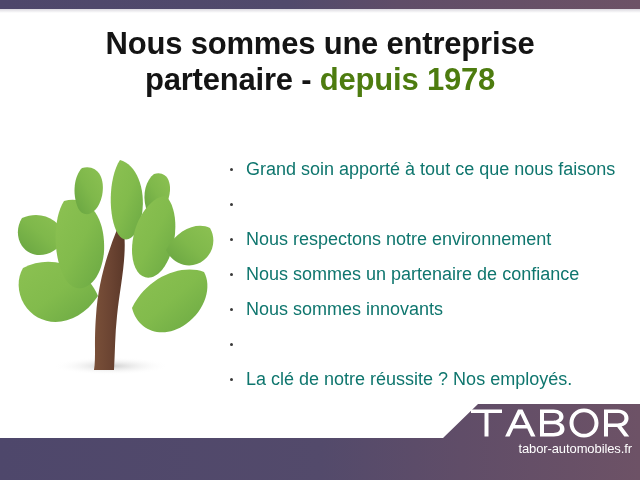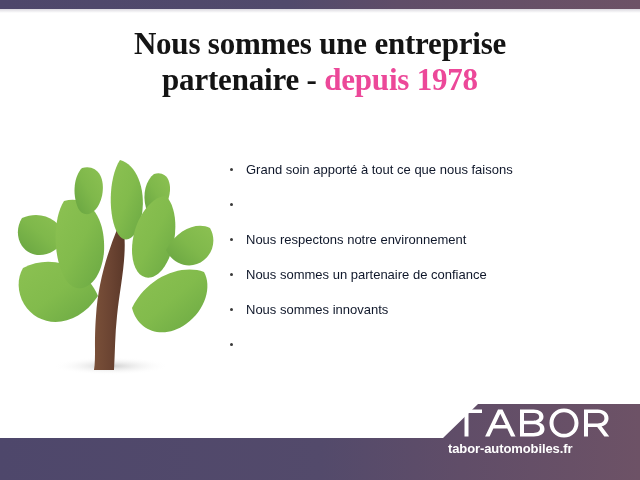--- a/index.html
+++ b/index.html
@@ -32,51 +32,50 @@
   }
 
   
   .heading {
     position: absolute;
     left: 0; top: 26px;
     width: 640px;
     text-align: center;
     line-height: 1.17;
     letter-spacing: -0.2px;
-    font-family: Liberation Serif, serif;
   }
   .heading .line {
     display: block;
     font-size: 31px;
     font-weight: bold;
     color: #141414;
     white-space: nowrap;
   }
   .heading .accent {
-    color: #ec4899;
+    color: #4d7c0f;
     font-weight: bold;
   }
 
   
   .bullets {
     position: absolute;
     left: 228px;
     top: 152px;
     width: 400px;
     list-style: none;
     margin: 0;
     padding: 0;
   }
   .bullets li {
     position: relative;
     padding-left: 18px;
     height: 35px;
     line-height: 35px;
-    font-size: 13px;
-    color: #0f172a;
+    font-size: 18px;
+    color: #0f766e;
     white-space: nowrap;
   }
   .bullets li .dot {
     position: absolute;
     left: 2px;
     top: 16px;
     width: 3px;
     height: 3px;
     background: #3a3a3a;
     border-radius: 50%;
@@ -99,25 +98,24 @@
     width: 640px;
     height: 80px;
   }
   .bar-shape {
     position: absolute;
     left: 0; top: 0;
     width: 640px; height: 80px;
   }
   .logo-block {
     position: absolute;
-    right: 28px;
+    right: 8px;
     top: 8px;
     width: 164px;
-    text-align: left;
-    font-weight: bold;
+    text-align: right;
   }
   .logo-mark {
     display: block;
     width: 160px;
     height: 30px;
     margin: 0 auto;
   }
   .logo-tagline {
     display: block;
     margin-top: 3px;
@@ -190,20 +188,21 @@
     </svg>
   </div>
 
   <ul class="bullets">
     <li><span class="dot"></span><span>Grand soin apporté à tout ce que nous faisons</span></li>
     <li><span class="dot"></span></li>
     <li><span class="dot"></span><span>Nous respectons notre environnement</span></li>
     <li><span class="dot"></span><span>Nous sommes un partenaire de confiance</span></li>
     <li><span class="dot"></span><span>Nous sommes innovants</span></li>
     <li><span class="dot"></span></li>
+    <li><span class="dot"></span><span>La clé de notre réussite ? Nos employés.</span></li>
   </ul>
 
   <div class="bottom-bar">
     <svg class="bar-shape" viewBox="0 0 640 80" width="640" height="80" preserveAspectRatio="none" xmlns="http://www.w3.org/2000/svg" aria-hidden="true">
       <defs>
         <linearGradient id="barg" x1="0" y1="0" x2="1" y2="0">
           <stop offset="0%" stop-color="#4e476b"></stop>
           <stop offset="50%" stop-color="#534a6b"></stop>
           <stop offset="72%" stop-color="#604d68"></stop>
           <stop offset="100%" stop-color="#6d5266"></stop>

